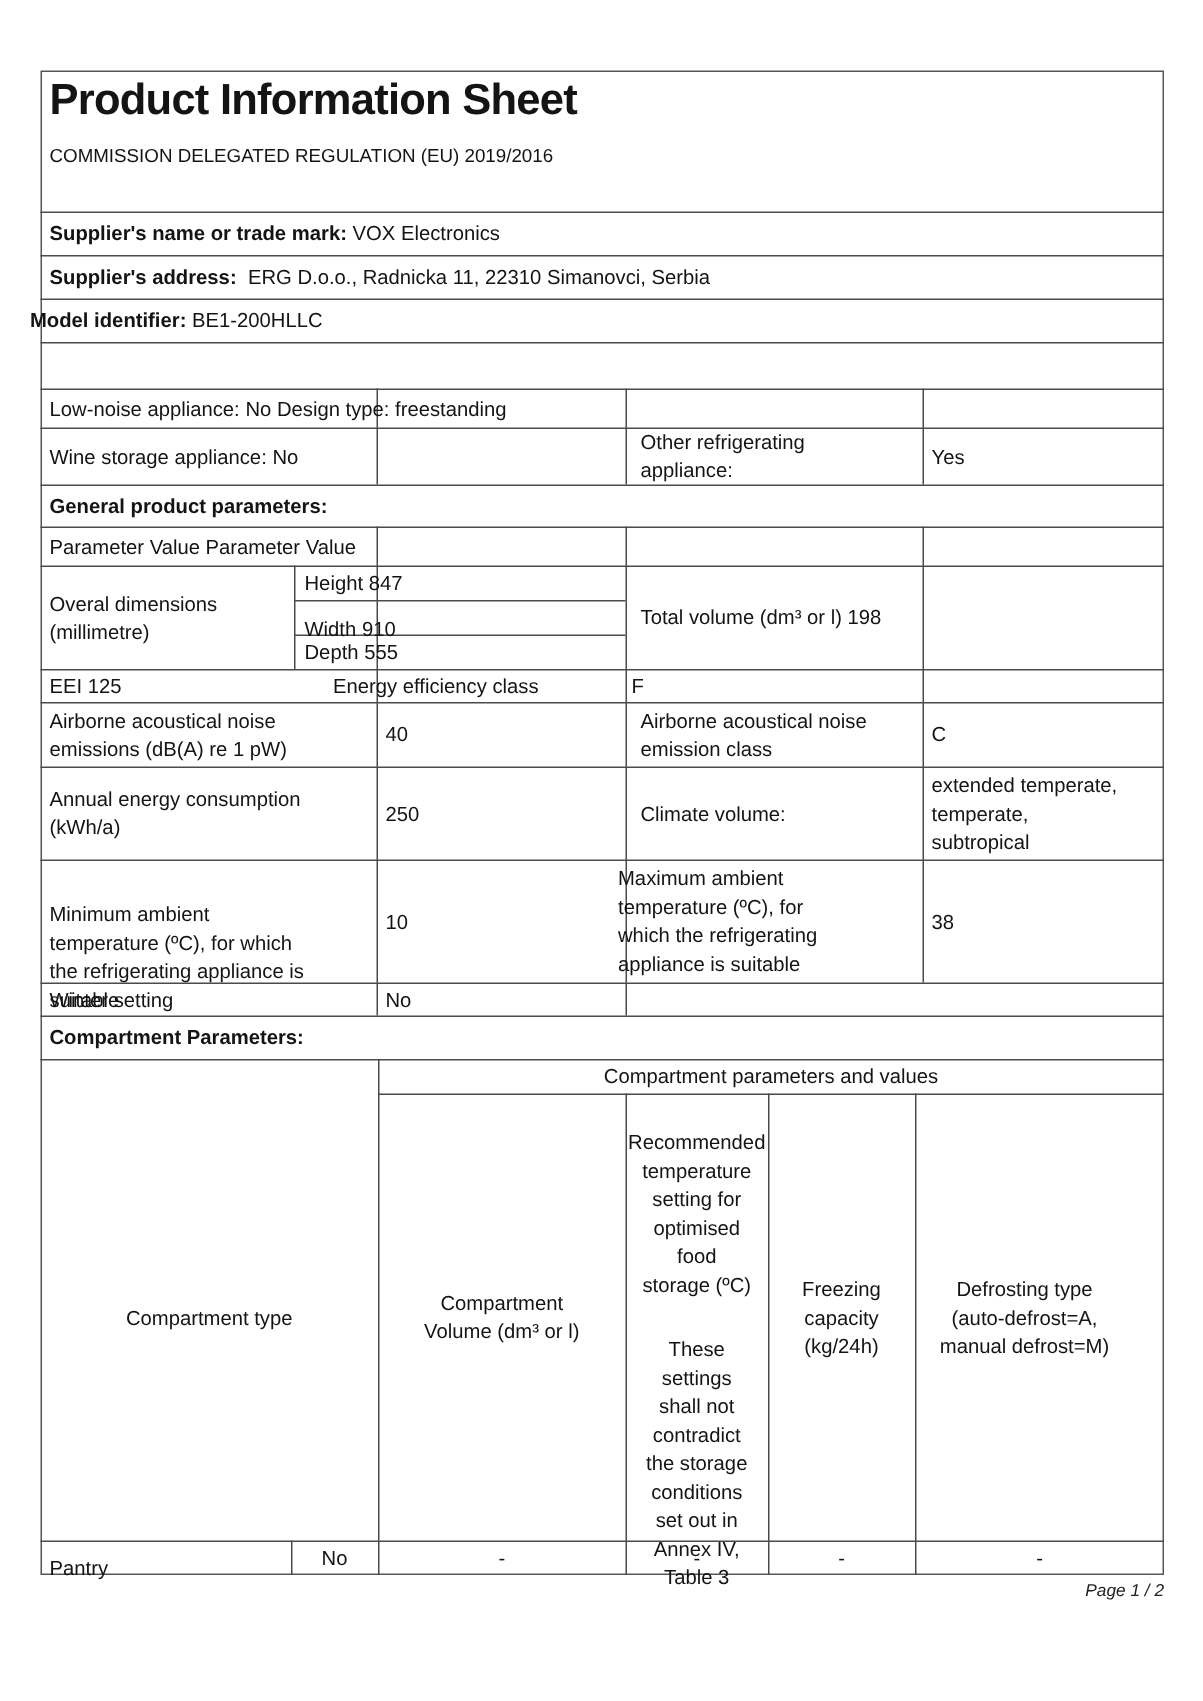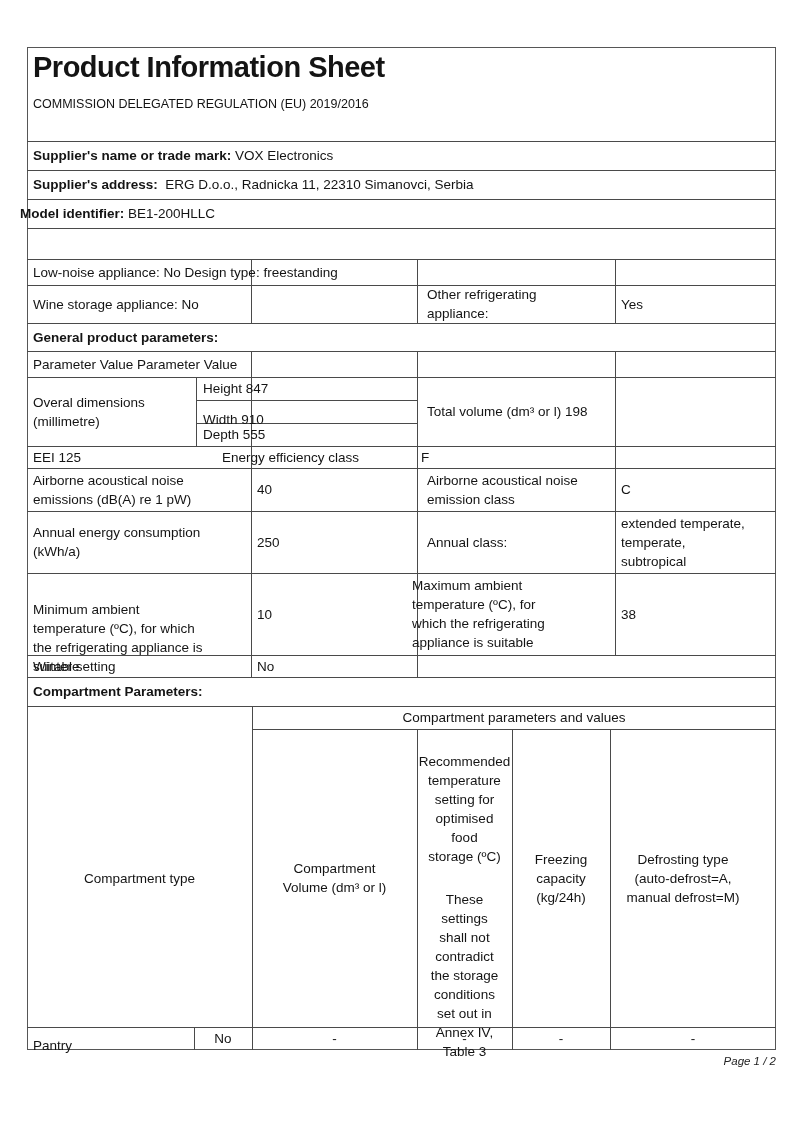--- a/index.html
+++ b/index.html
@@ -90,21 +90,21 @@
   <div class="c vc wrap" style="left:33px;top:468px;height:43px;width:215px;">Airborne acoustical noise
 emissions (dB(A) re 1 pW)</div>
   <div class="c vc" style="left:257px;top:468px;height:43px;">40</div>
   <div class="c vc wrap" style="left:427px;top:468px;height:43px;width:185px;">Airborne acoustical noise
 emission class</div>
   <div class="c vc" style="left:621px;top:468px;height:43px;">C</div>
 
   <div class="c vc wrap" style="left:33px;top:511px;height:62px;width:215px;">Annual energy consumption
 (kWh/a)</div>
   <div class="c vc" style="left:257px;top:511px;height:62px;">250</div>
-  <div class="c vc" style="left:427px;top:511px;height:62px;">Annual class:</div>
+  <div class="c vc" style="left:427px;top:511px;height:62px;">Climate volume:</div>
   <div class="c vc wrap" style="left:621px;top:511px;height:62px;width:155px;">extended temperate,
 temperate,
 subtropical</div>
 
   <div class="c vc wrap" style="left:33px;top:573px;height:82px;width:218px;margin-top:24px;">Minimum ambient
 temperature (ºC), for which
 the refrigerating appliance is
 suitable</div>
   <div class="c vc" style="left:257px;top:573px;height:82px;">10</div>
   <div class="c vc wrap" style="left:412px;top:573px;height:82px;width:185px;">Maximum ambient

